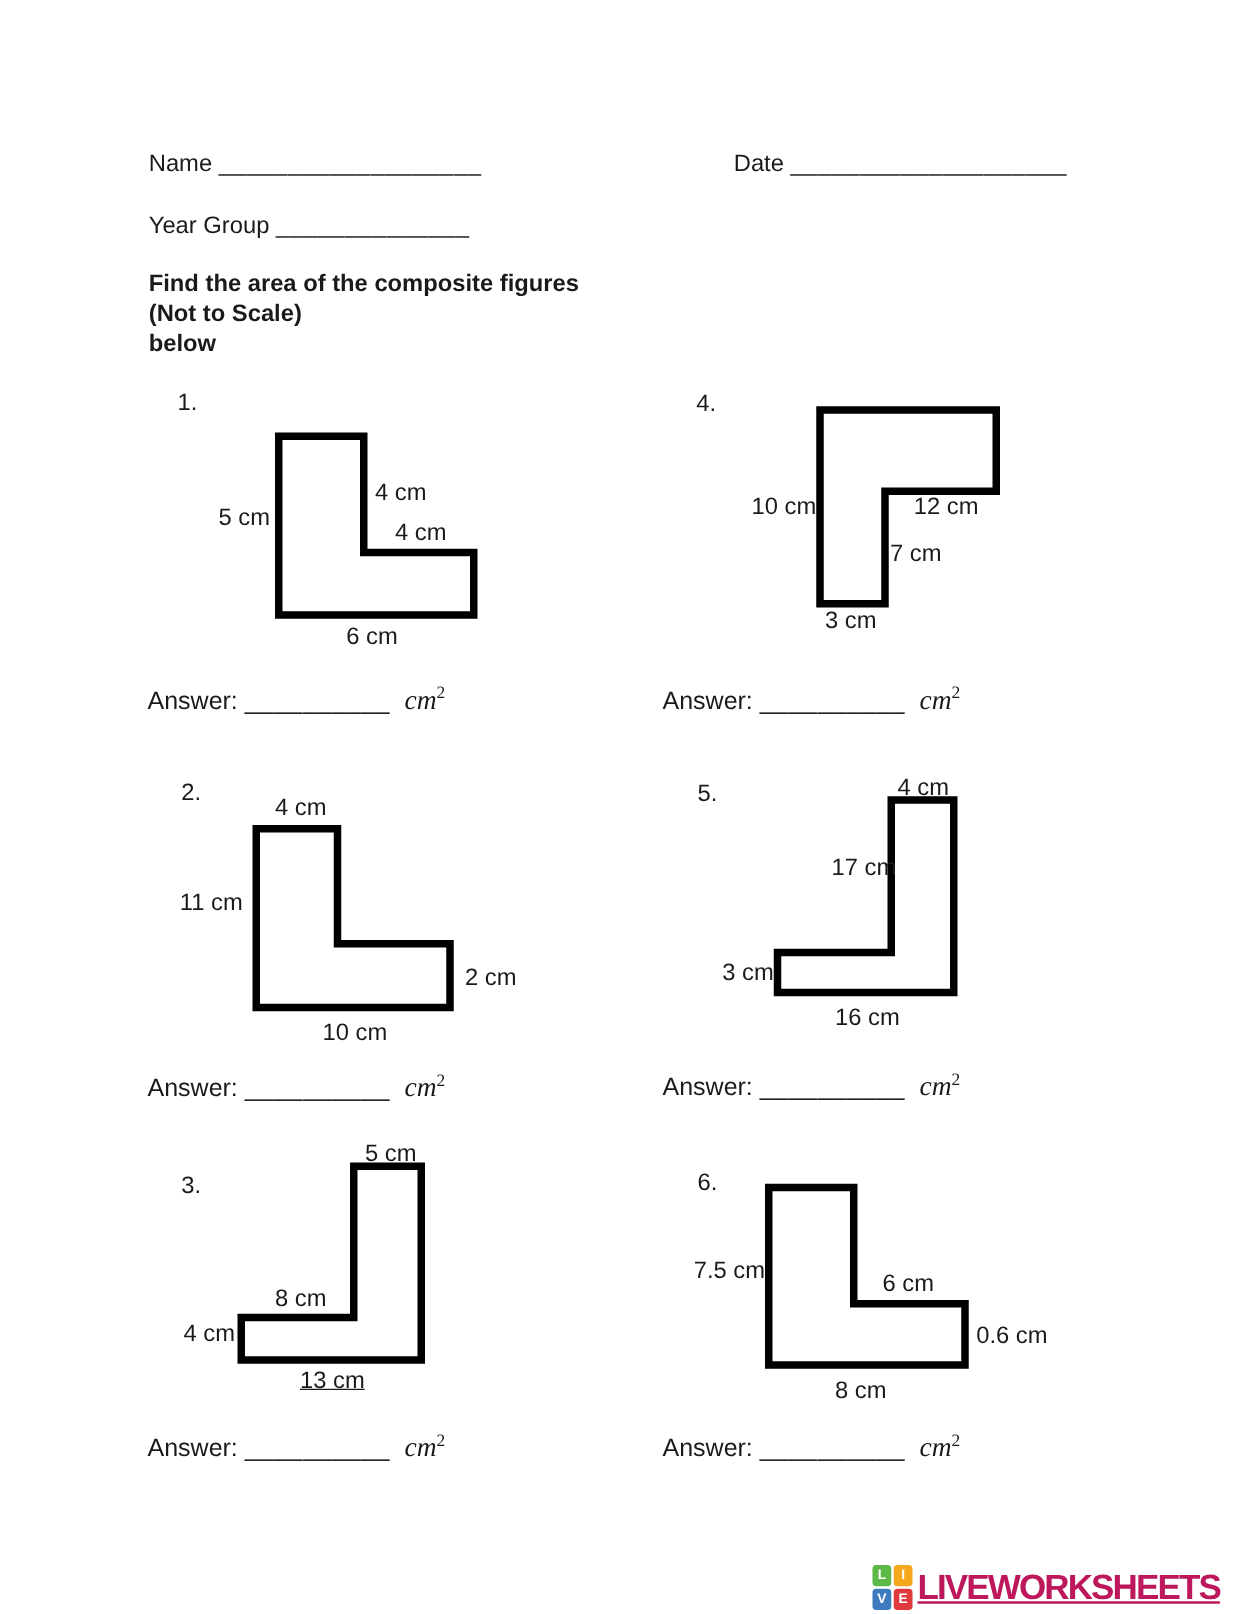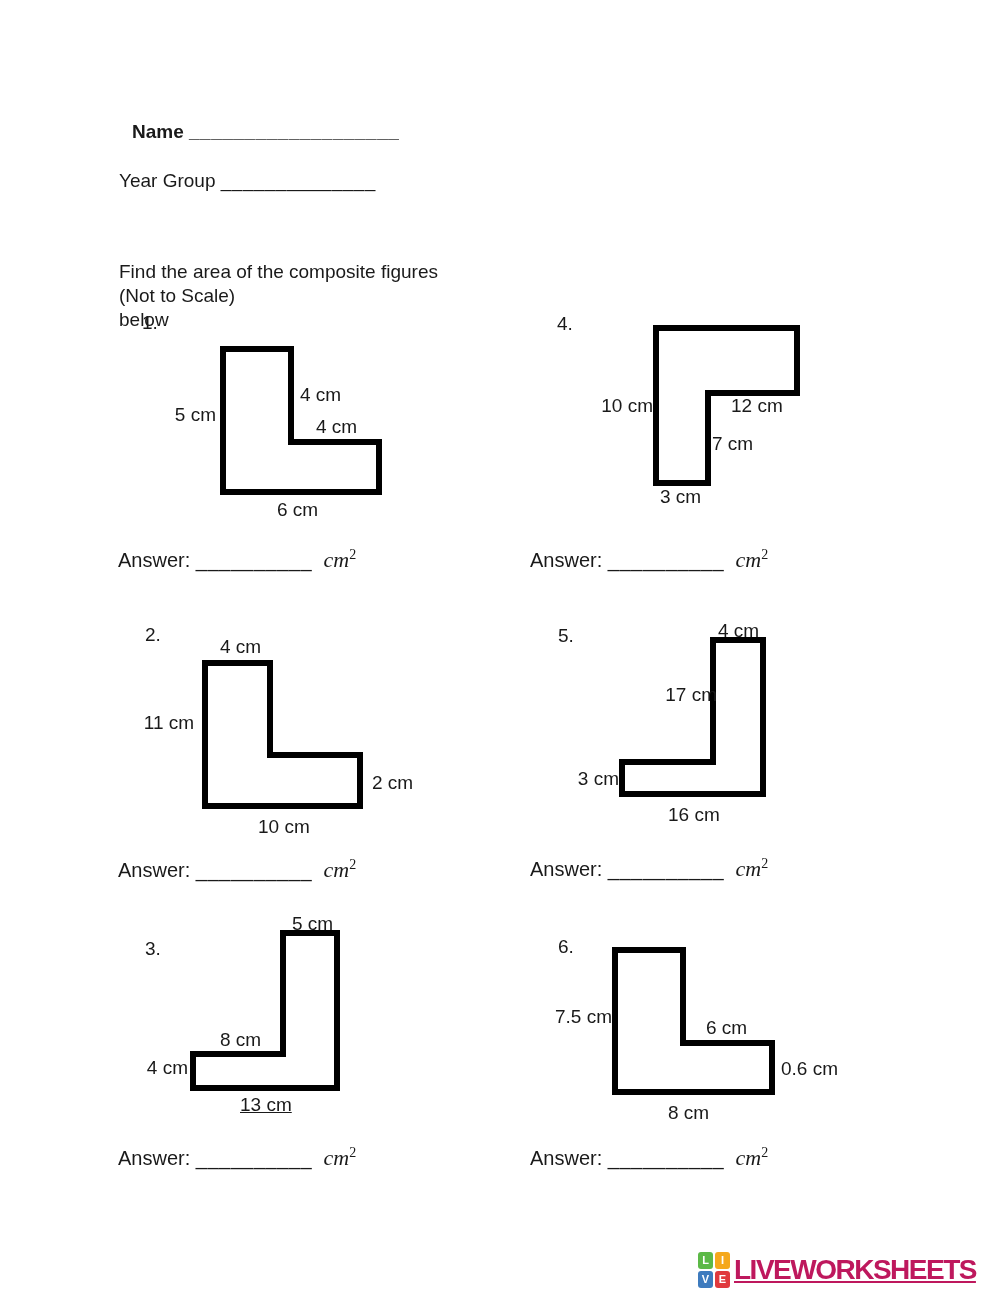--- a/index.html
+++ b/index.html
@@ -6,21 +6,21 @@
   .page{
     position:relative;
     width:1000px;height:1291px;
     background:#ffffff;
     font-family:"Liberation Sans",sans-serif;
     color:#1a1a1a;
     overflow:hidden;
   }
   .abs{position:absolute;}
   .txt{font-size:19px;line-height:23px;white-space:nowrap;}
-  .bold{font-weight:normal;margin-top:44px;}
+  .bold{font-weight:bold;}
   .blank{letter-spacing:0.5px;}
   .block{position:absolute;width:390px;height:310px;}
   .fig-num{position:absolute;font-size:19px;}
   .dim{position:absolute;font-size:19px;white-space:nowrap;}
   .dim.r{text-align:right;}
   .shape-svg{position:absolute;left:0;top:0;}
   .answer{position:absolute;font-size:20px;white-space:nowrap;}
   .answer .unit{font-family:"Liberation Serif",serif;font-style:italic;font-size:22px;margin-left:6px;}
   .answer .unit sup{font-size:14px;font-style:normal;font-family:"Liberation Serif",serif;}
   .footer{position:absolute;left:698px;top:1252px;display:flex;align-items:center;}
@@ -30,23 +30,27 @@
   .t1{background:#F5A81C;}
   .t2{background:#3E7BBE;}
   .t3{background:#E03A3E;}
   .wordmark{font-weight:bold;font-size:28px;letter-spacing:-1.5px;color:#be185d;line-height:36px;text-decoration:underline;}
 </style>
 </head>
 <body>
 
 <div class="page">
 
-  <div class="abs txt" style="left:132px;top:120px;font-weight:bold;">
+  <div class="abs txt" style="left:119px;top:120px;">
     <span>Name</span>
     <span class="blank">___________________</span>
+  </div>
+  <div class="abs txt" style="left:587px;top:120px;">
+    <span>Date</span>
+    <span class="blank">____________________</span>
   </div>
   <div class="abs txt" style="left:119px;top:169px;">
     <span>Year Group</span>
     <span class="blank">______________</span>
   </div>
   <div class="abs txt bold" style="left:119px;top:216px;line-height:24px;">
     <div>Find the area of the composite figures</div>
     <div>(Not to Scale)</div>
     <div>below</div>
   </div>

